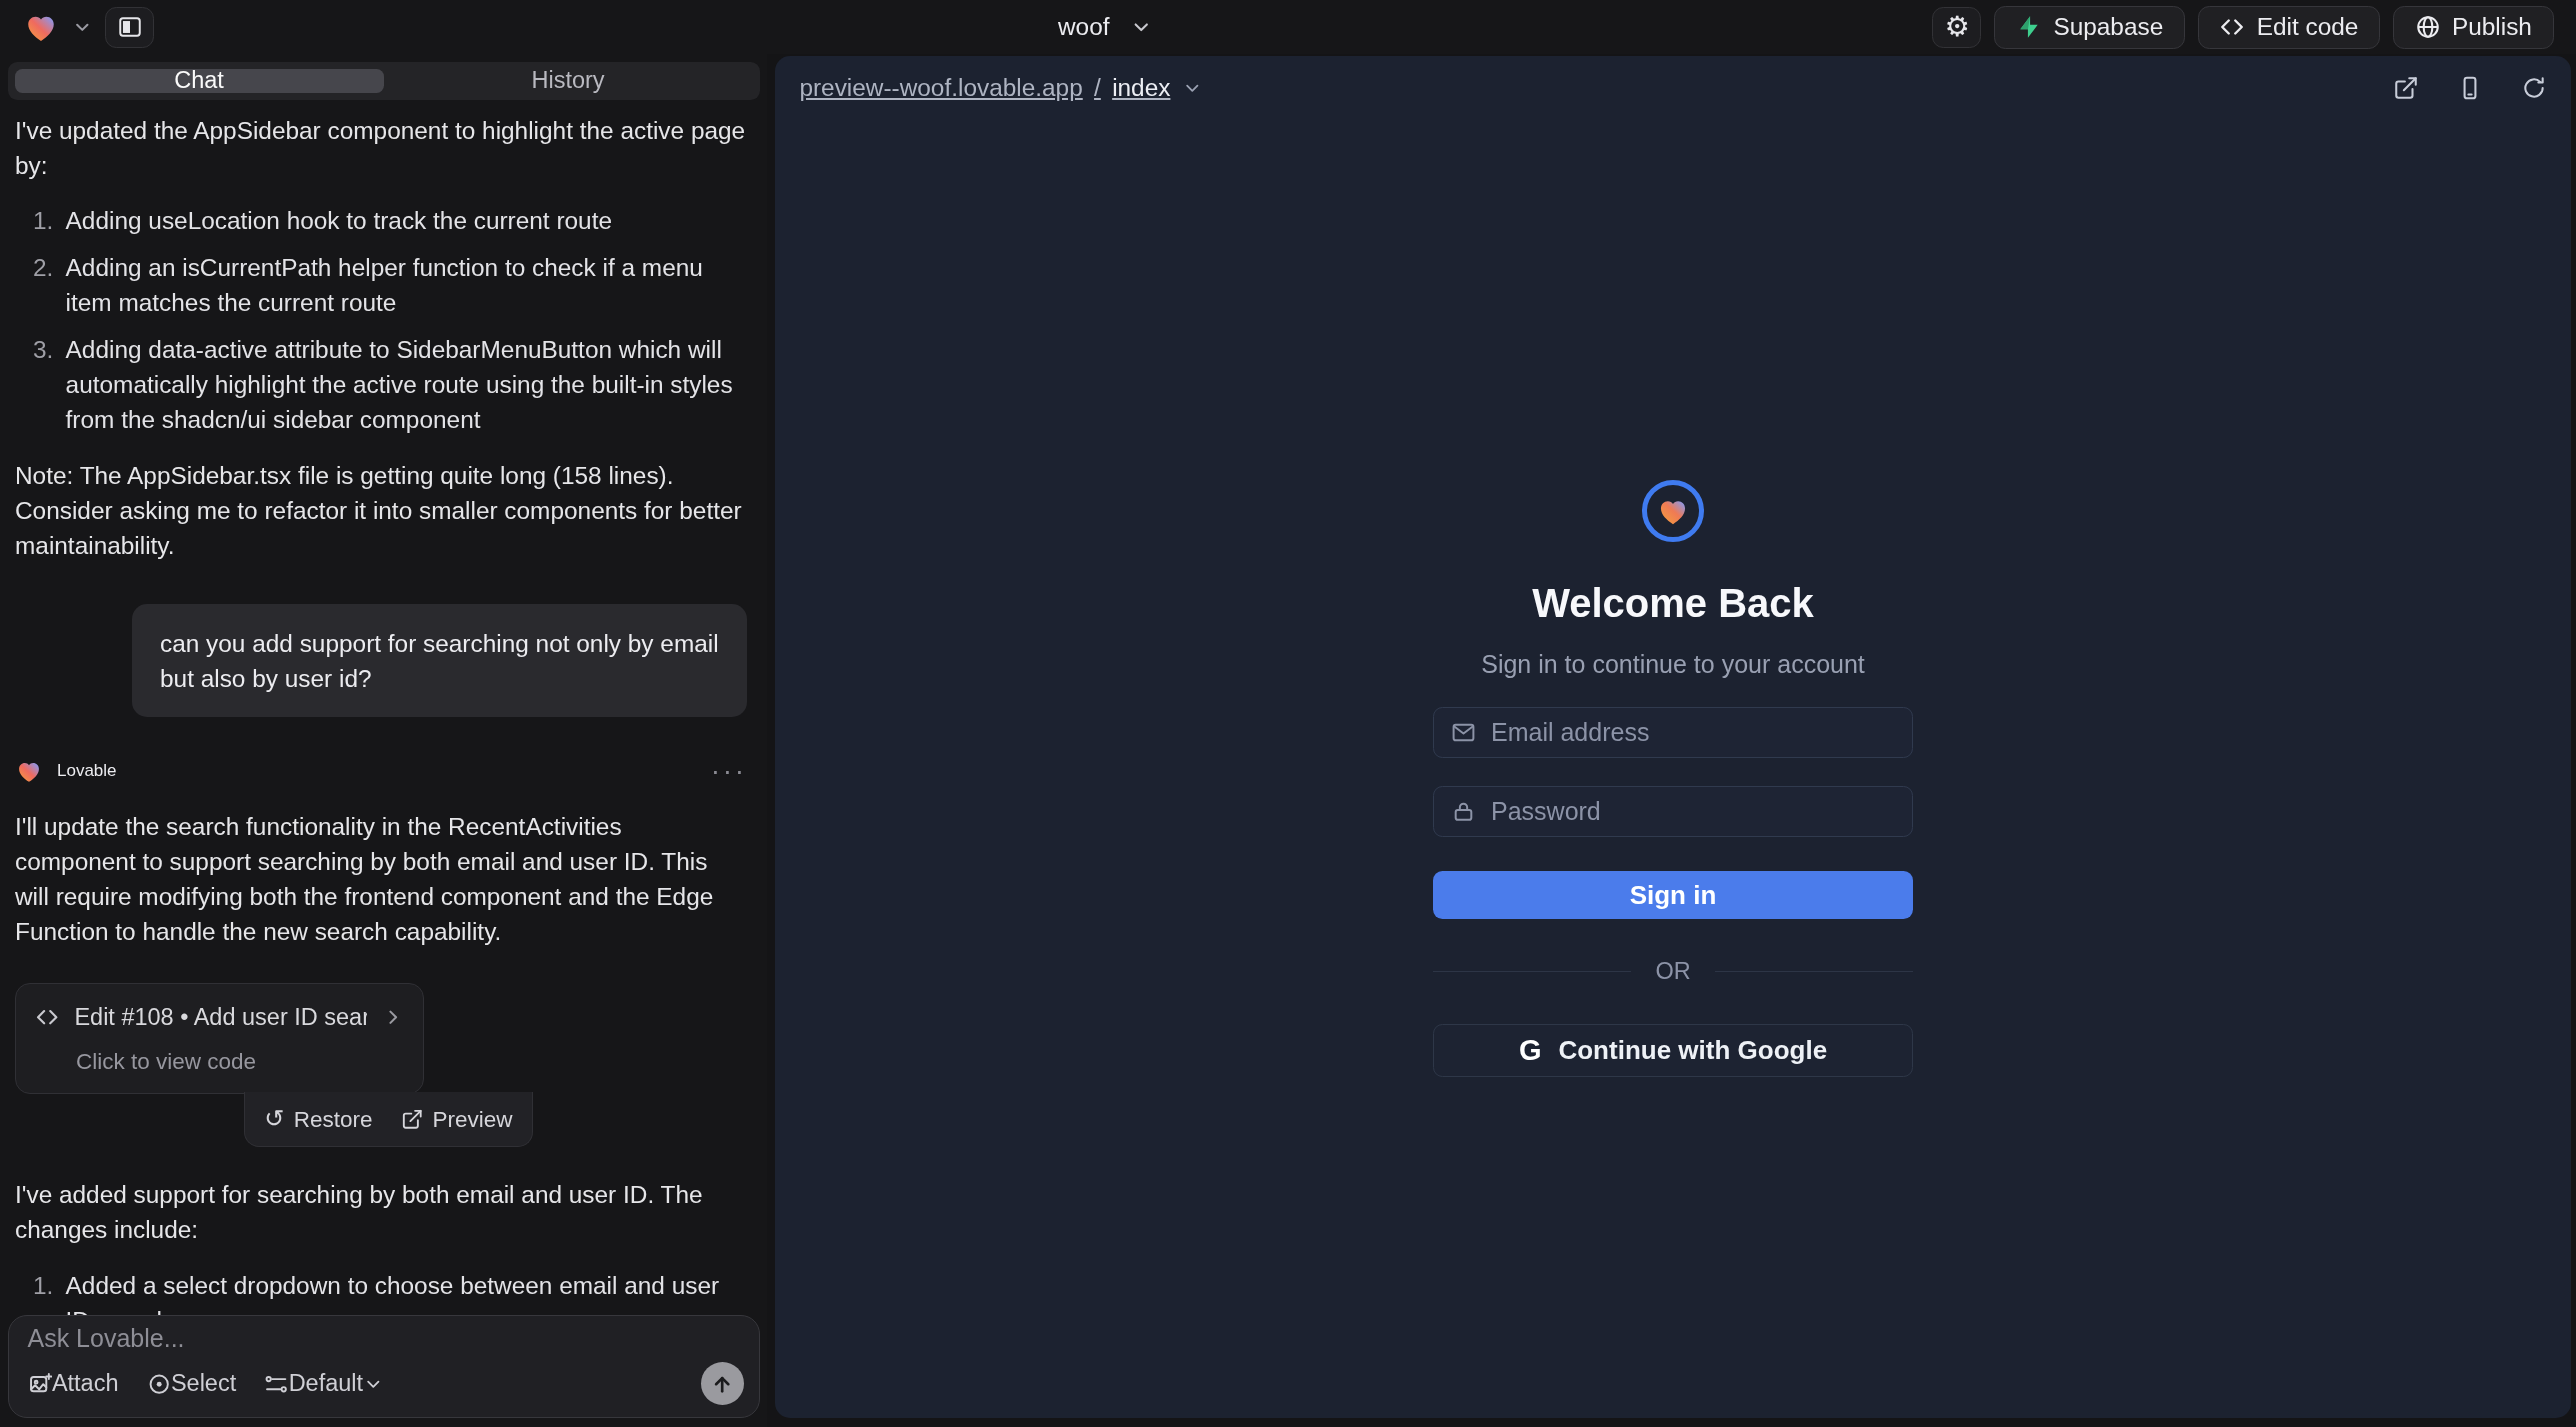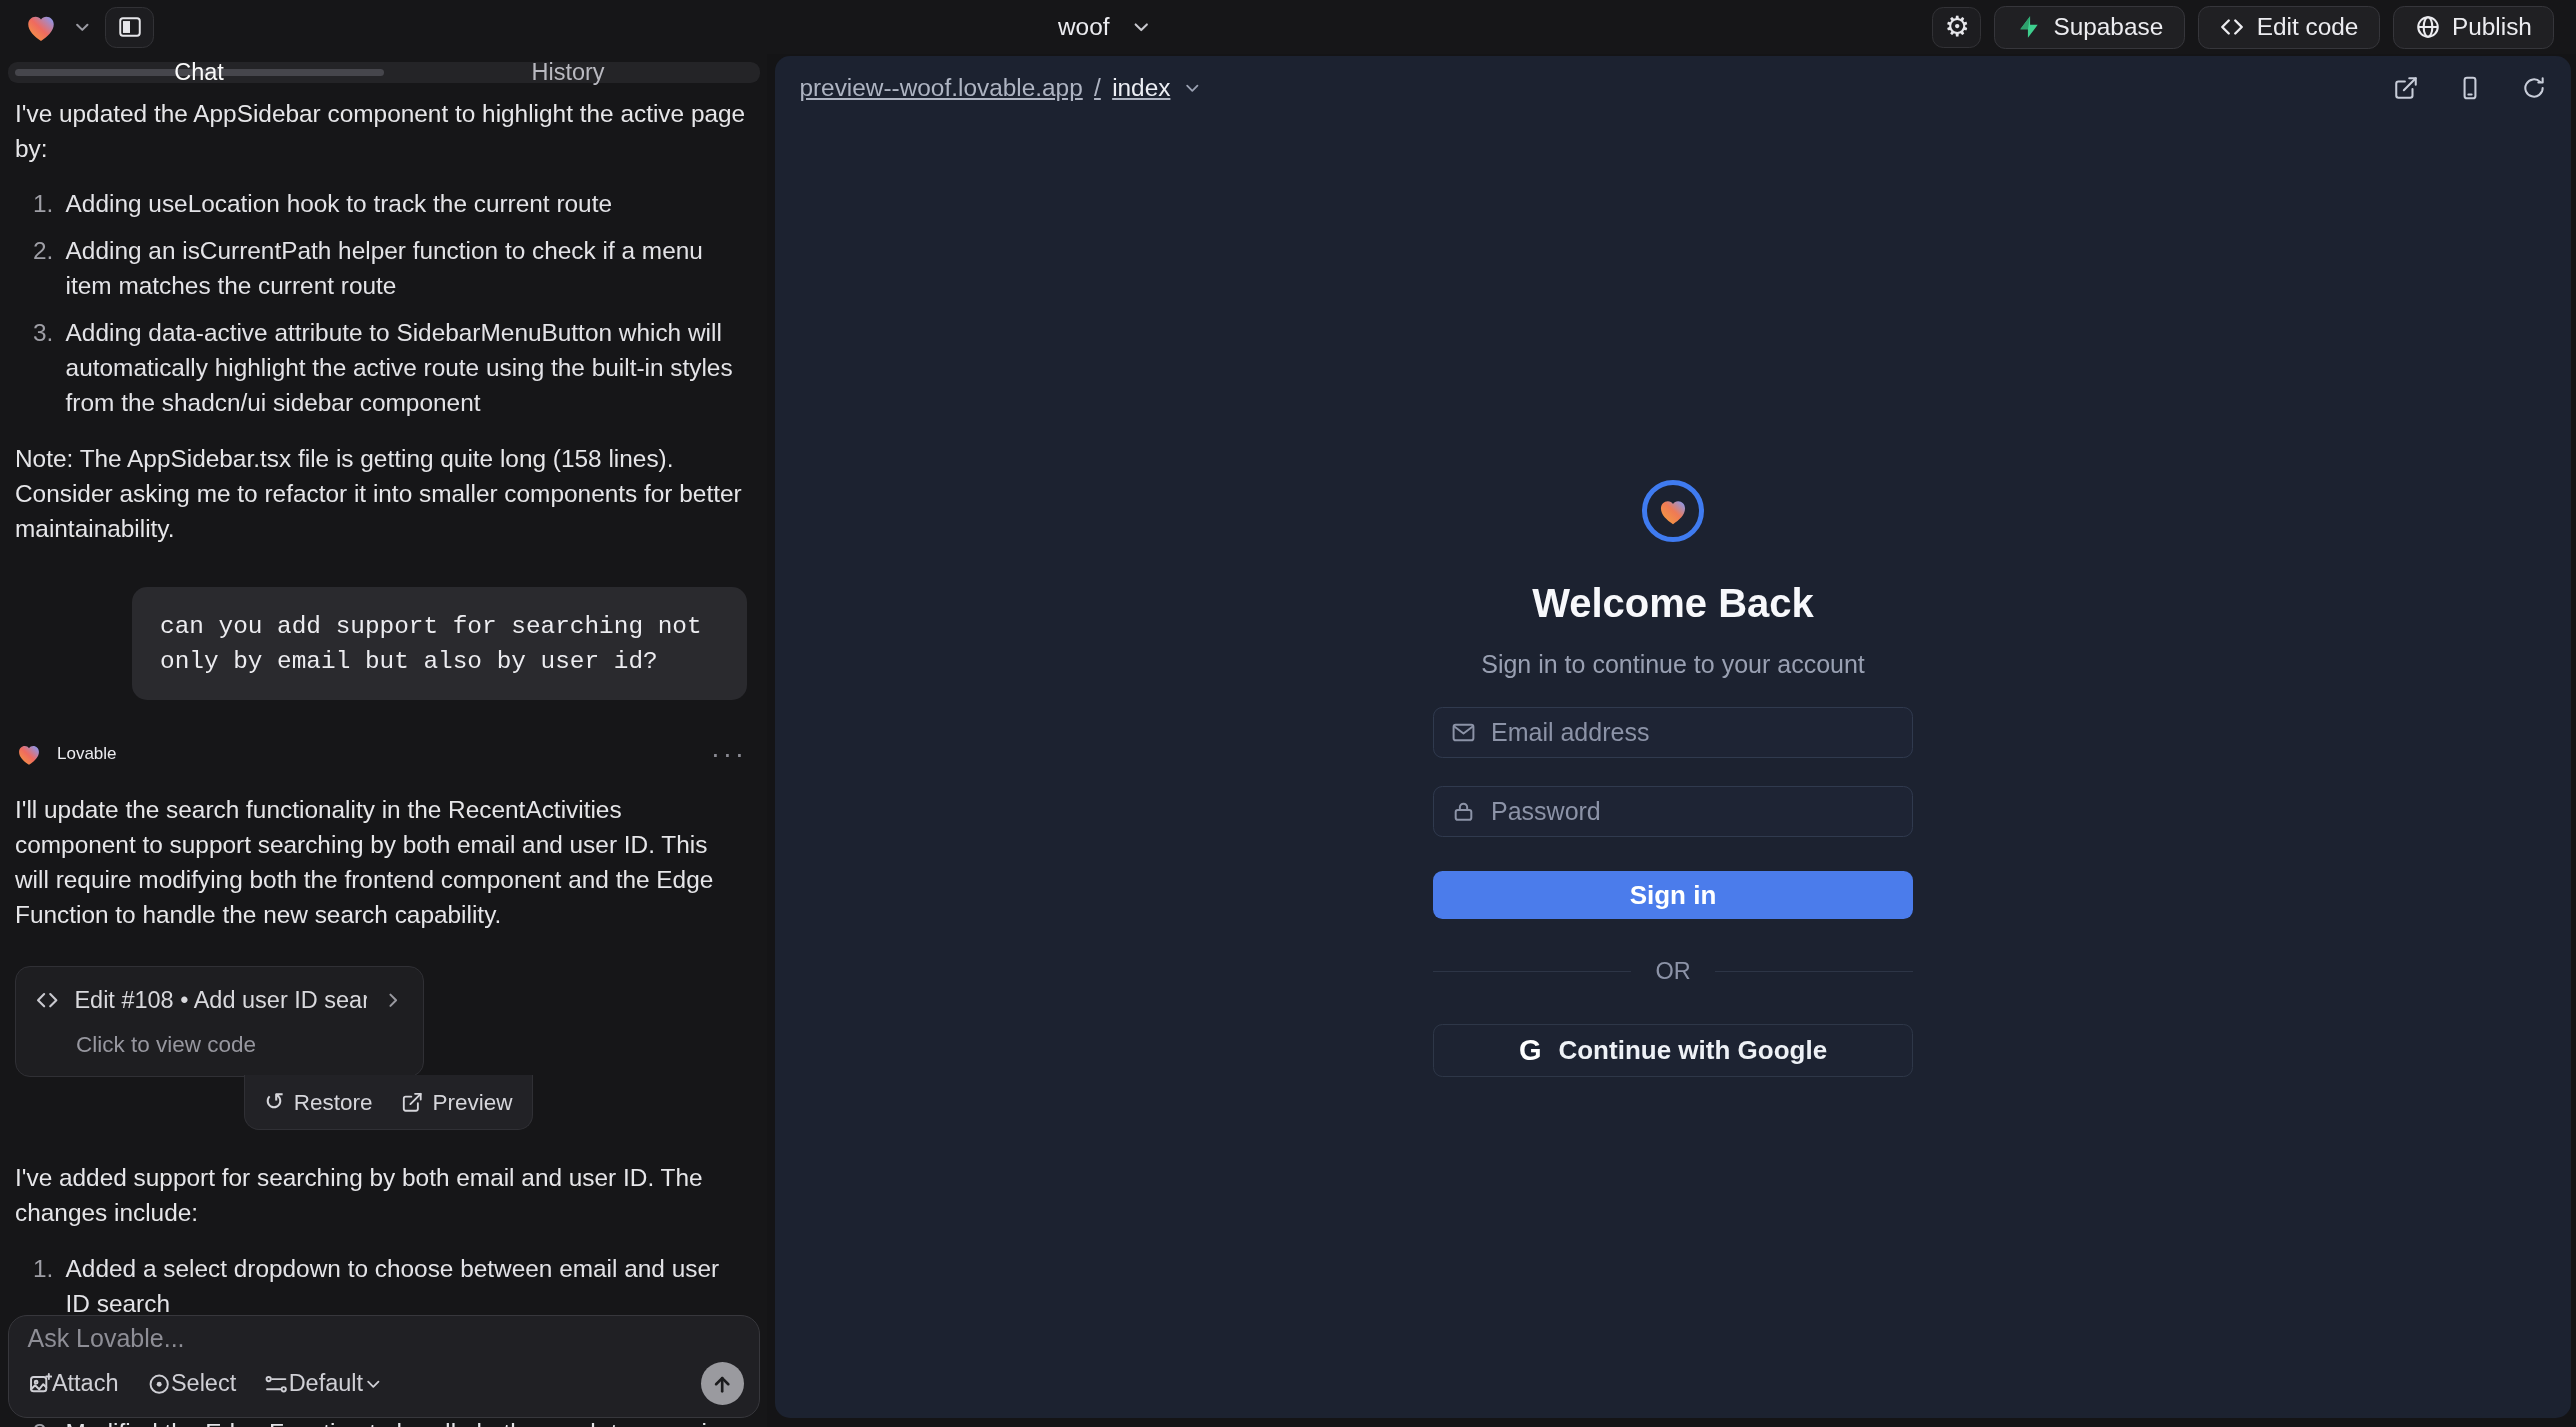--- a/index.html
+++ b/index.html
@@ -17,35 +17,35 @@
   .tb-center { position:absolute; left:1058px; top:0; height:54px; display:flex;
     align-items:center; gap:20.6px; color:#ececf0; font-size:24.4px; }
   .tb-right { margin-left:auto; display:flex; align-items:center; gap:13px; }
   .tb-btn { height:43px; display:flex; align-items:center; gap:11.3px; padding:0 20.6px;
     border:0.9px solid #36363b; border-radius:11.3px; background:#202023; color:#ececf0;
     font-size:24.4px; }
   .gear-glyph { font-family:"DejaVu Sans", sans-serif; font-size:28px; line-height:1; }
 
   
   .chat-col { position:absolute; left:0; top:54px; width:767px; bottom:0; background:#161618; }
-  .tabs { margin:7.5px 7.5px 0 7.5px; height:21px; background:#242427; border-radius:9.4px;
+  .tabs { margin:7.5px 7.5px 0 7.5px; height:38px; background:#242427; border-radius:9.4px;
     display:flex; padding:7px; }
   .tab { flex:1; display:flex; align-items:center; justify-content:center;
     font-size:23.5px; color:#b9b9c0; border-radius:7.5px; }
   .tab.active { background:#46464c; color:#fafafa; }
 
   .messages { padding:13px 15px 0 15px; color:#e6e6e9; font-size:24.4px; line-height:35px; width:762px; }
   .messages p { margin-top:20.6px; }
   .messages p:first-child { margin-top:0; }
   .msg-list { margin:20.6px 0 0 45px; }
   .msg-list li { margin-top:12.2px; padding-left:5.6px; color:#e3e3e7; }
   .msg-list li::marker { color:#9f9fa6; }
   .note { margin-top:24.4px; }
 
-  .user-row { display:flex; justify-content:flex-end; margin-top:41px;font-family:Liberation Mono, monospace; }
+  .user-row { display:flex; justify-content:flex-end; margin-top:41px; }
   .user-bubble { background:#2a2a2e; border-radius:15px; padding:21.6px 28px;
     max-width:615px; color:#ececf0; }
 
   .lov-head { display:flex; align-items:center; gap:14px; margin-top:36px; }
   .lov-name { font-size:17px; color:#ececf0; }
   .more-dots { margin-left:auto; color:#8b8b93; font-size:28px; letter-spacing:2.8px; line-height:9.4px; }
 
   .edit-card { margin-top:34px; width:409px; background:#1e1e21; border:0.9px solid #303035;
     border-radius:15px; padding:16px 19px 14px 19px; }
   .ec-row1 { display:flex; align-items:center; gap:15px; color:#d9d9dd; font-size:23.5px; }

